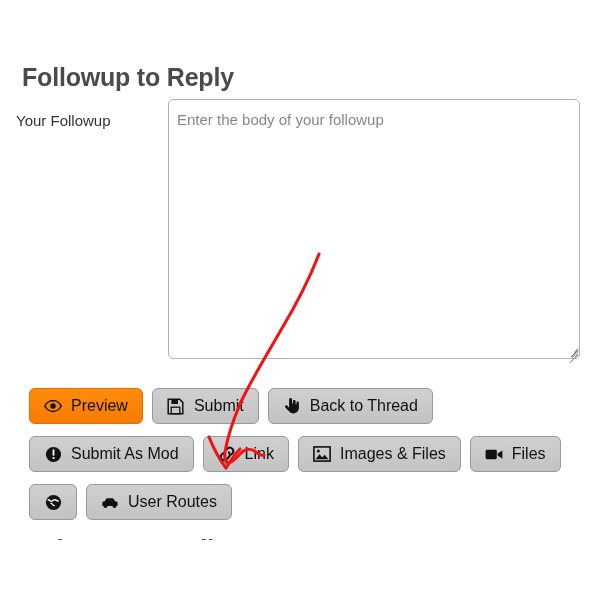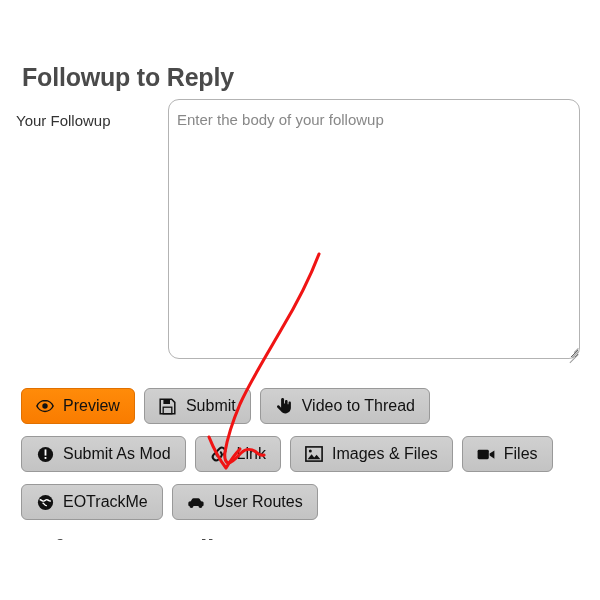--- a/index.html
+++ b/index.html
@@ -54,21 +54,21 @@
 
   .followup-textarea {
     position: absolute;
     left: 168px;
     top: 99px;
     width: 412px;
     height: 260px;
     box-sizing: border-box;
     padding: 10px 10px 10px 8px;
     border: 1px solid #b3b3b3;
-    border-radius: 11px;
+    border-radius: 5px;
     background: #ffffff;
     font-family: "Liberation Sans", sans-serif;
     font-size: 15px;
     line-height: 19px;
     color: #333333;
     resize: both;
     outline: none;
   }
   .followup-textarea::placeholder {
     color: #888888;
@@ -92,21 +92,21 @@
     transform-origin: 100% 0;
     transform: rotate(-45deg);
   }
   .resize-grip span:nth-child(1) { top: 11px; width: 12px; }
   .resize-grip span:nth-child(2) { top: 8px;  width: 9px; }
   .resize-grip span:nth-child(3) { top: 5px;  width: 6px; }
 
   
   .btn-row {
     position: absolute;
-    left: 21px;
+    left: 29px;
     display: flex;
     gap: 9px;
     align-items: flex-start;
   }
   .btn-row-1 { top: 388px; }
   .btn-row-2 { top: 436px; }
   .btn-row-3 { top: 484px; }
 
   .btn {
     display: inline-flex;
@@ -208,21 +208,21 @@
       </span>
       <span class="label">Submit</span>
     </button>
 
     <button class="btn">
       <span class="icon">
         <svg width="18" height="18" viewBox="0 0 18 18">
           <path d="M6.1 2.4c0-0.8 0.7-1.4 1.5-1.4s1.5 0.6 1.5 1.4v4.2h0.9V4.4c0-0.8 0.6-1.3 1.3-1.3s1.3 0.5 1.3 1.3v2.8h0.9V5.7c0-0.7 0.6-1.2 1.2-1.2s1.2 0.5 1.2 1.2v4.9c0 3.3-2.2 5.8-5.4 5.8-2.1 0-3.6-0.8-4.7-2.3L2.3 10.4c-0.5-0.7-0.3-1.5 0.4-1.9 0.6-0.4 1.4-0.2 1.9 0.4l1.5 1.9z" fill="#111"></path>
         </svg>
       </span>
-      <span class="label">Video to Thread</span>
+      <span class="label">Back to Thread</span>
     </button>
   </div>
 
   <div class="btn-row btn-row-2">
 
     <button class="btn">
       <span class="icon">
         <svg width="17" height="17" viewBox="0 0 17 17">
           <circle cx="8.5" cy="8.5" r="7.6" fill="#111"></circle>
           <rect x="7.6" y="3.4" width="1.8" height="6.2" fill="#fff"></rect>
@@ -267,21 +267,20 @@
   <div class="btn-row btn-row-3">
 
     <button class="btn">
       <span class="icon">
         <svg width="17" height="17" viewBox="0 0 17 17">
           <circle cx="8.5" cy="8.5" r="7.6" fill="#111"></circle>
           <path d="M3.2 5.8c1.6 0.4 2.2 1.6 3.6 1.3 1.3-0.3 1.9-1.7 3.4-1.4 1.2 0.2 1.6 1.5 3.1 1.3" fill="none" stroke="#fff" stroke-width="1.4" stroke-linecap="round"></path>
           <path d="M6 9.2c1.4 0.6 1.6 2.2 3.3 2.4" fill="none" stroke="#fff" stroke-width="1.4" stroke-linecap="round"></path>
         </svg>
       </span>
-      <span class="label">EOTrackMe</span>
     </button>
 
     <button class="btn">
       <span class="icon">
         <svg width="19" height="13" viewBox="0 0 19 13">
           <path d="M1.4 9.4V6.9c0-0.7 0.5-1.2 1.1-1.4l1.5-0.3 1.4-2.4c0.3-0.5 0.8-0.8 1.4-0.8h5.2c0.6 0 1.1 0.3 1.4 0.8l1.4 2.4 1.6 0.3c0.6 0.2 1.1 0.7 1.1 1.4v2.5c0 0.5-0.4 0.9-0.9 0.9H2.3c-0.5 0-0.9-0.4-0.9-0.9z" fill="#111"></path>
           <circle cx="4.7" cy="10.3" r="2.1" fill="#111"></circle>
           <circle cx="14.2" cy="10.3" r="2.1" fill="#111"></circle>
         </svg>
       </span>

